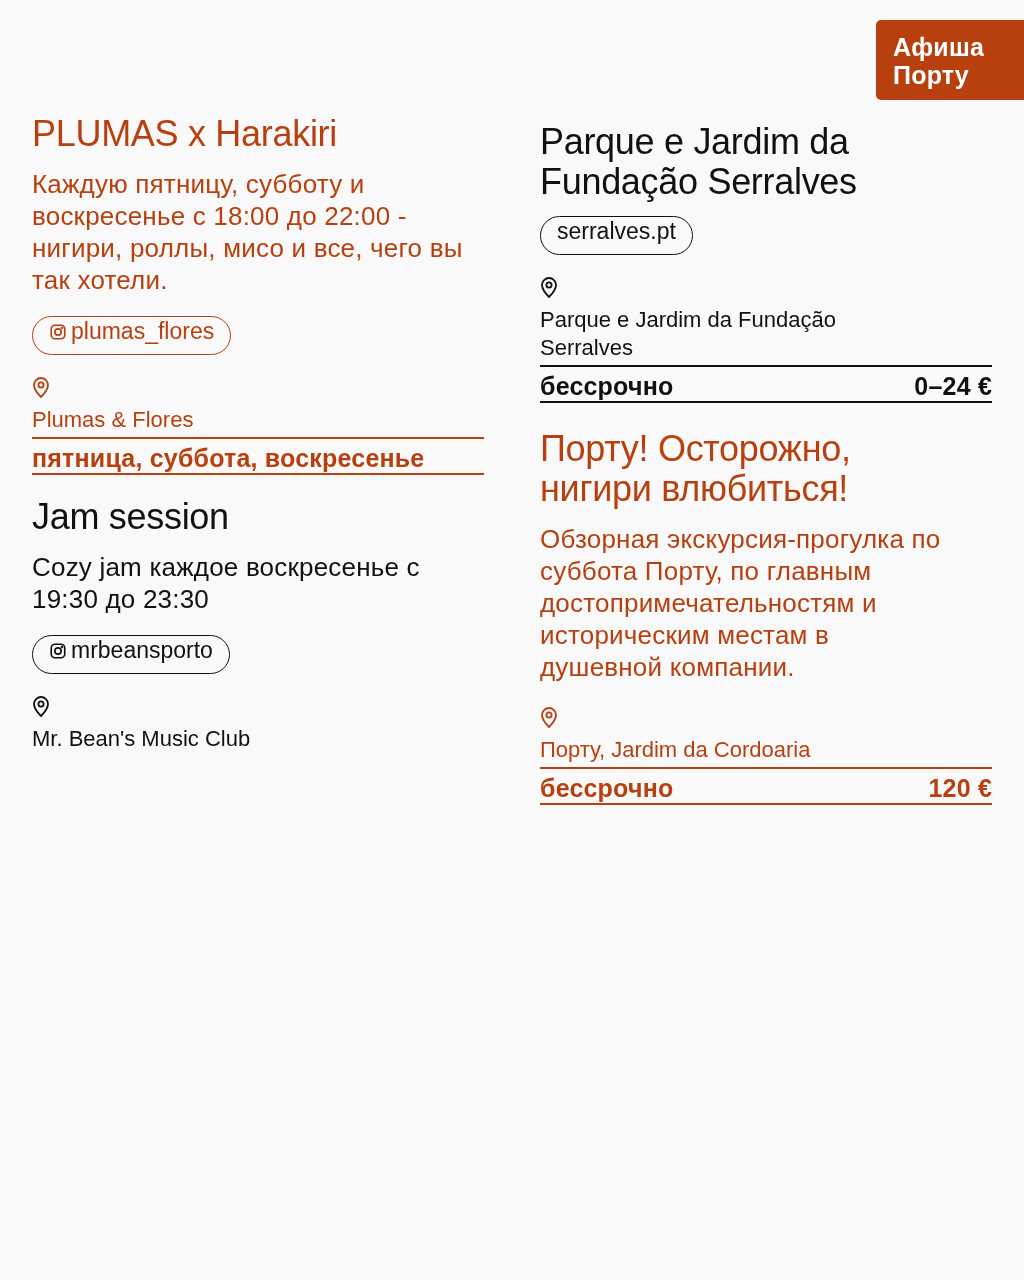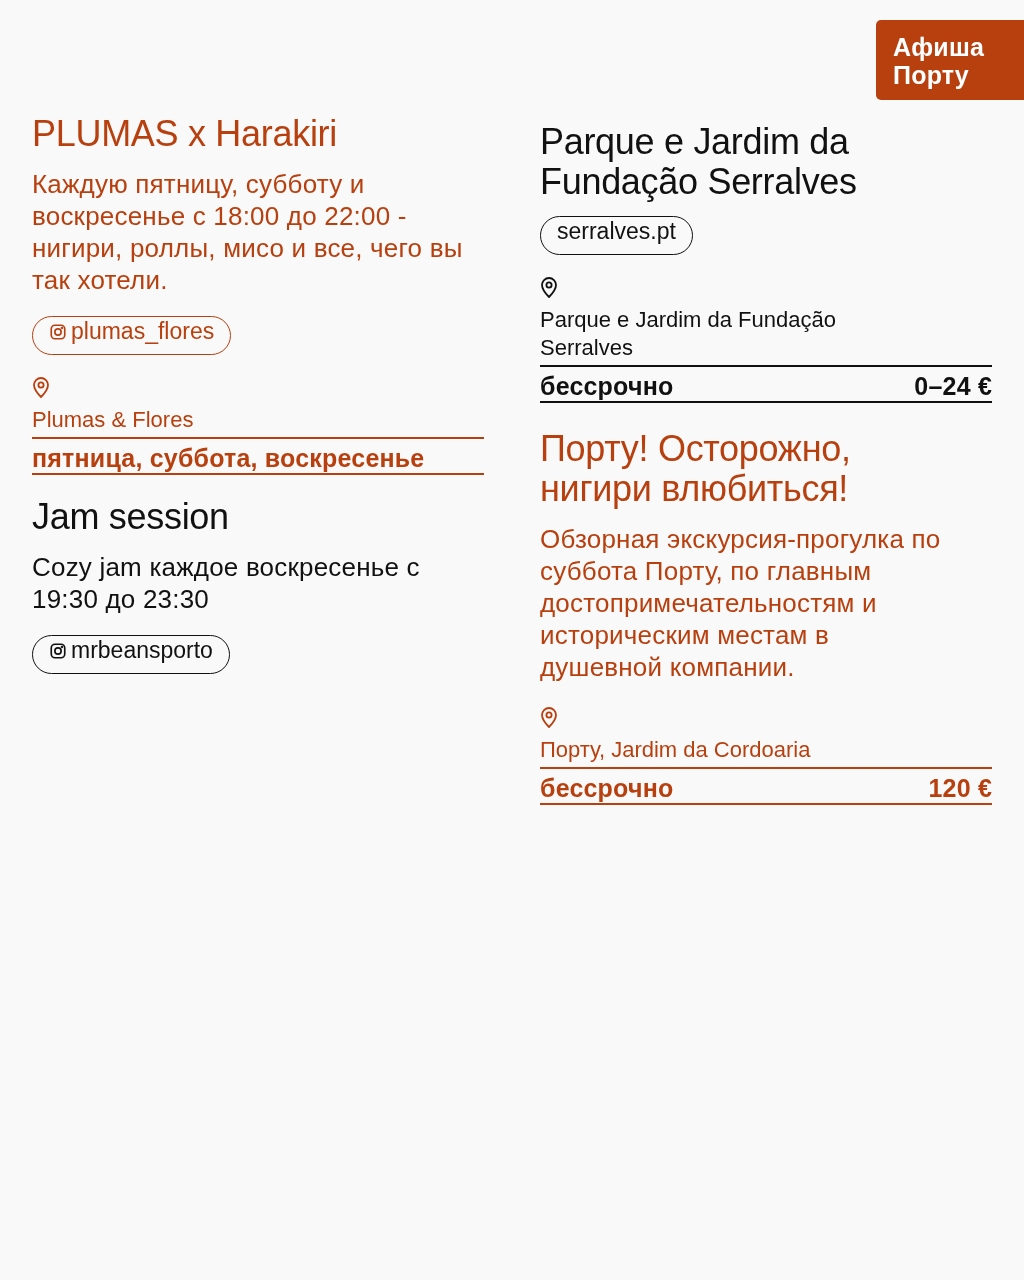--- a/index.html
+++ b/index.html
@@ -96,20 +96,27 @@
       <div class="title">Jam session</div>
       <div class="desc" style="width:430px">Cozy jam каждое воскресенье с 19:30 до 23:30</div>
       <button class="chip">
         <svg class="icon" viewBox="0 0 24 24" fill="none" stroke="currentColor" stroke-width="2.2">
             <rect x="3" y="3" width="18" height="18" rx="5"></rect>
             <circle cx="12" cy="12" r="4.2"></circle>
             <circle cx="17.3" cy="6.7" r="0.6" fill="currentColor"></circle>
           </svg>
         <span>mrbeansporto</span>
       </button>
+      <div class="loc">
+        <svg class="pin" viewBox="0 0 18 22" fill="none" stroke="currentColor" stroke-width="1.8">
+            <path d="M9 21s7-7 7-12A7 7 0 0 0 2 9c0 5 7 12 7 12z"></path>
+            <circle cx="9" cy="9" r="2.6"></circle>
+          </svg>
+        <span>Mr. Bean's Music Club</span>
+      </div>
     </div>
   </div>
 
   <div class="col col-right">
 
     <div class="card dark">
       <div class="title" style="width:400px">Parque e Jardim da Fundação Serralves</div>
       <button class="chip">
         <span>serralves.pt</span>
       </button>

